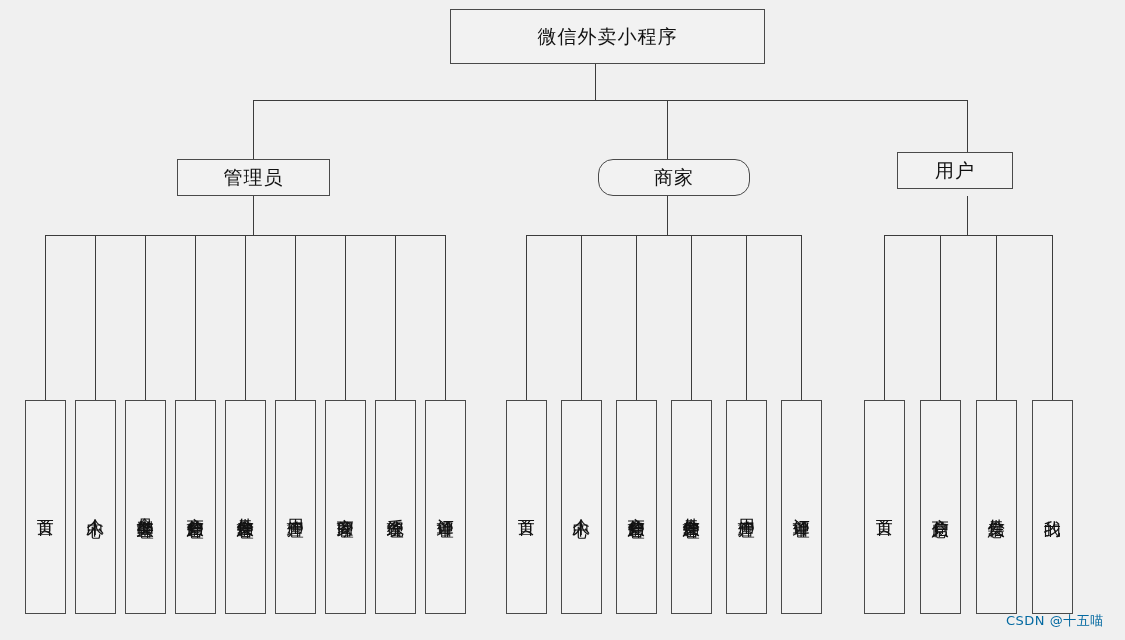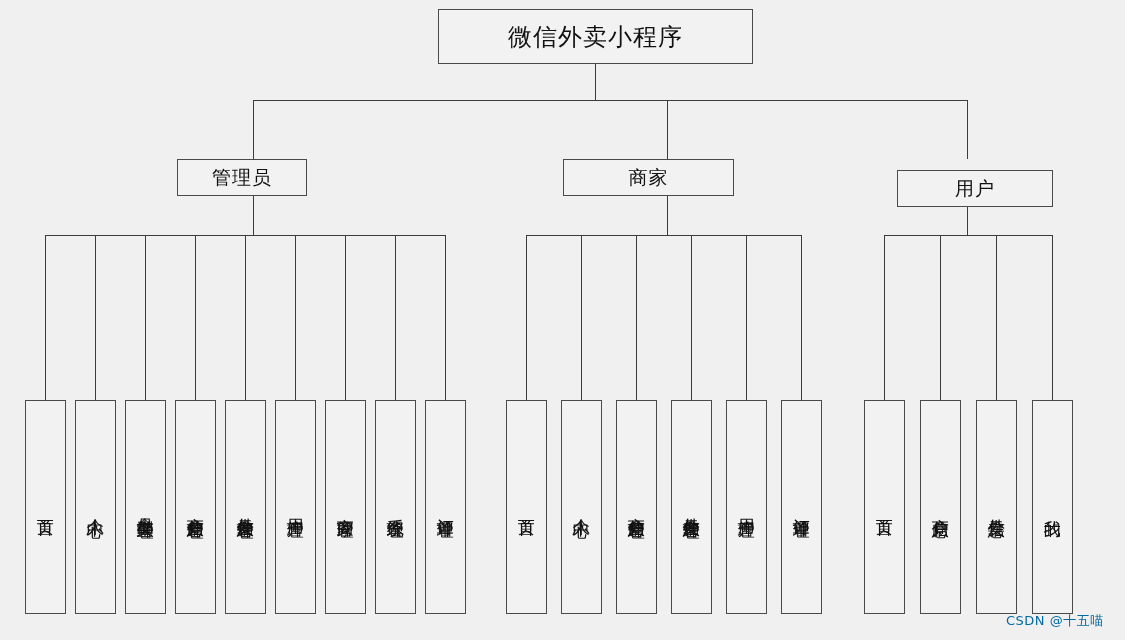--- a/index.html
+++ b/index.html
@@ -25,22 +25,23 @@
     background: #f2f2f2;
     border: 1px solid #4a4a4a;
     color: #111111;
     display: flex;
     align-items: center;
     justify-content: center;
     text-align: center;
     z-index: 3;
   }
   .node-root {
-    font-size: 24px;
+    font-size: 19px;
     letter-spacing: 1px;
+    margin-left: 12px;
   }
   .node-l2 {
     font-size: 19px;
     letter-spacing: 1px;
   }
   .node-leaf {
     font-size: 17px;
     writing-mode: vertical-rl;
     text-orientation: upright;
     line-height: 1.08;
@@ -86,27 +87,27 @@
   </div>
 
   <div class="vline" style="left:595px; top:64px; height:36px;"></div>
 
   <div class="hline" style="left:253px; top:100px; width:715px;"></div>
 
   <div class="vline" style="left:253px; top:100px; height:59px;"></div>
   <div class="vline" style="left:667px; top:100px; height:59px;"></div>
   <div class="vline" style="left:967px; top:100px; height:59px;"></div>
 
-  <div class="node node-l2" style="left:177px; top:159px; width:130px; height:37px;">
+  <div class="node node-l2" style="left:177px; top:159px; width:153px; height:37px;">
     <span>管理员</span>
   </div>
-  <div class="node node-l2" style="left:563px; top:159px; width:171px; height:37px;">
+  <div class="node node-l2" style="left:598px; top:159px; width:152px; height:37px;border-radius:15px;">
     <span>商家</span>
   </div>
-  <div class="node node-l2" style="left:897px; top:170px; width:156px; height:37px;">
+  <div class="node node-l2" style="left:897px; top:152px; width:116px; height:37px;">
     <span>用户</span>
   </div>
 
   <div class="vline" style="left:253px; top:196px; height:39px;"></div>
   <div class="hline" style="left:45px; top:235px; width:401px;"></div>
 
   <div class="vline" style="left:45px;  top:235px; height:165px;"></div>
   <div class="vline" style="left:95px;  top:235px; height:165px;"></div>
   <div class="vline" style="left:145px; top:235px; height:165px;"></div>
   <div class="vline" style="left:195px; top:235px; height:165px;"></div>

